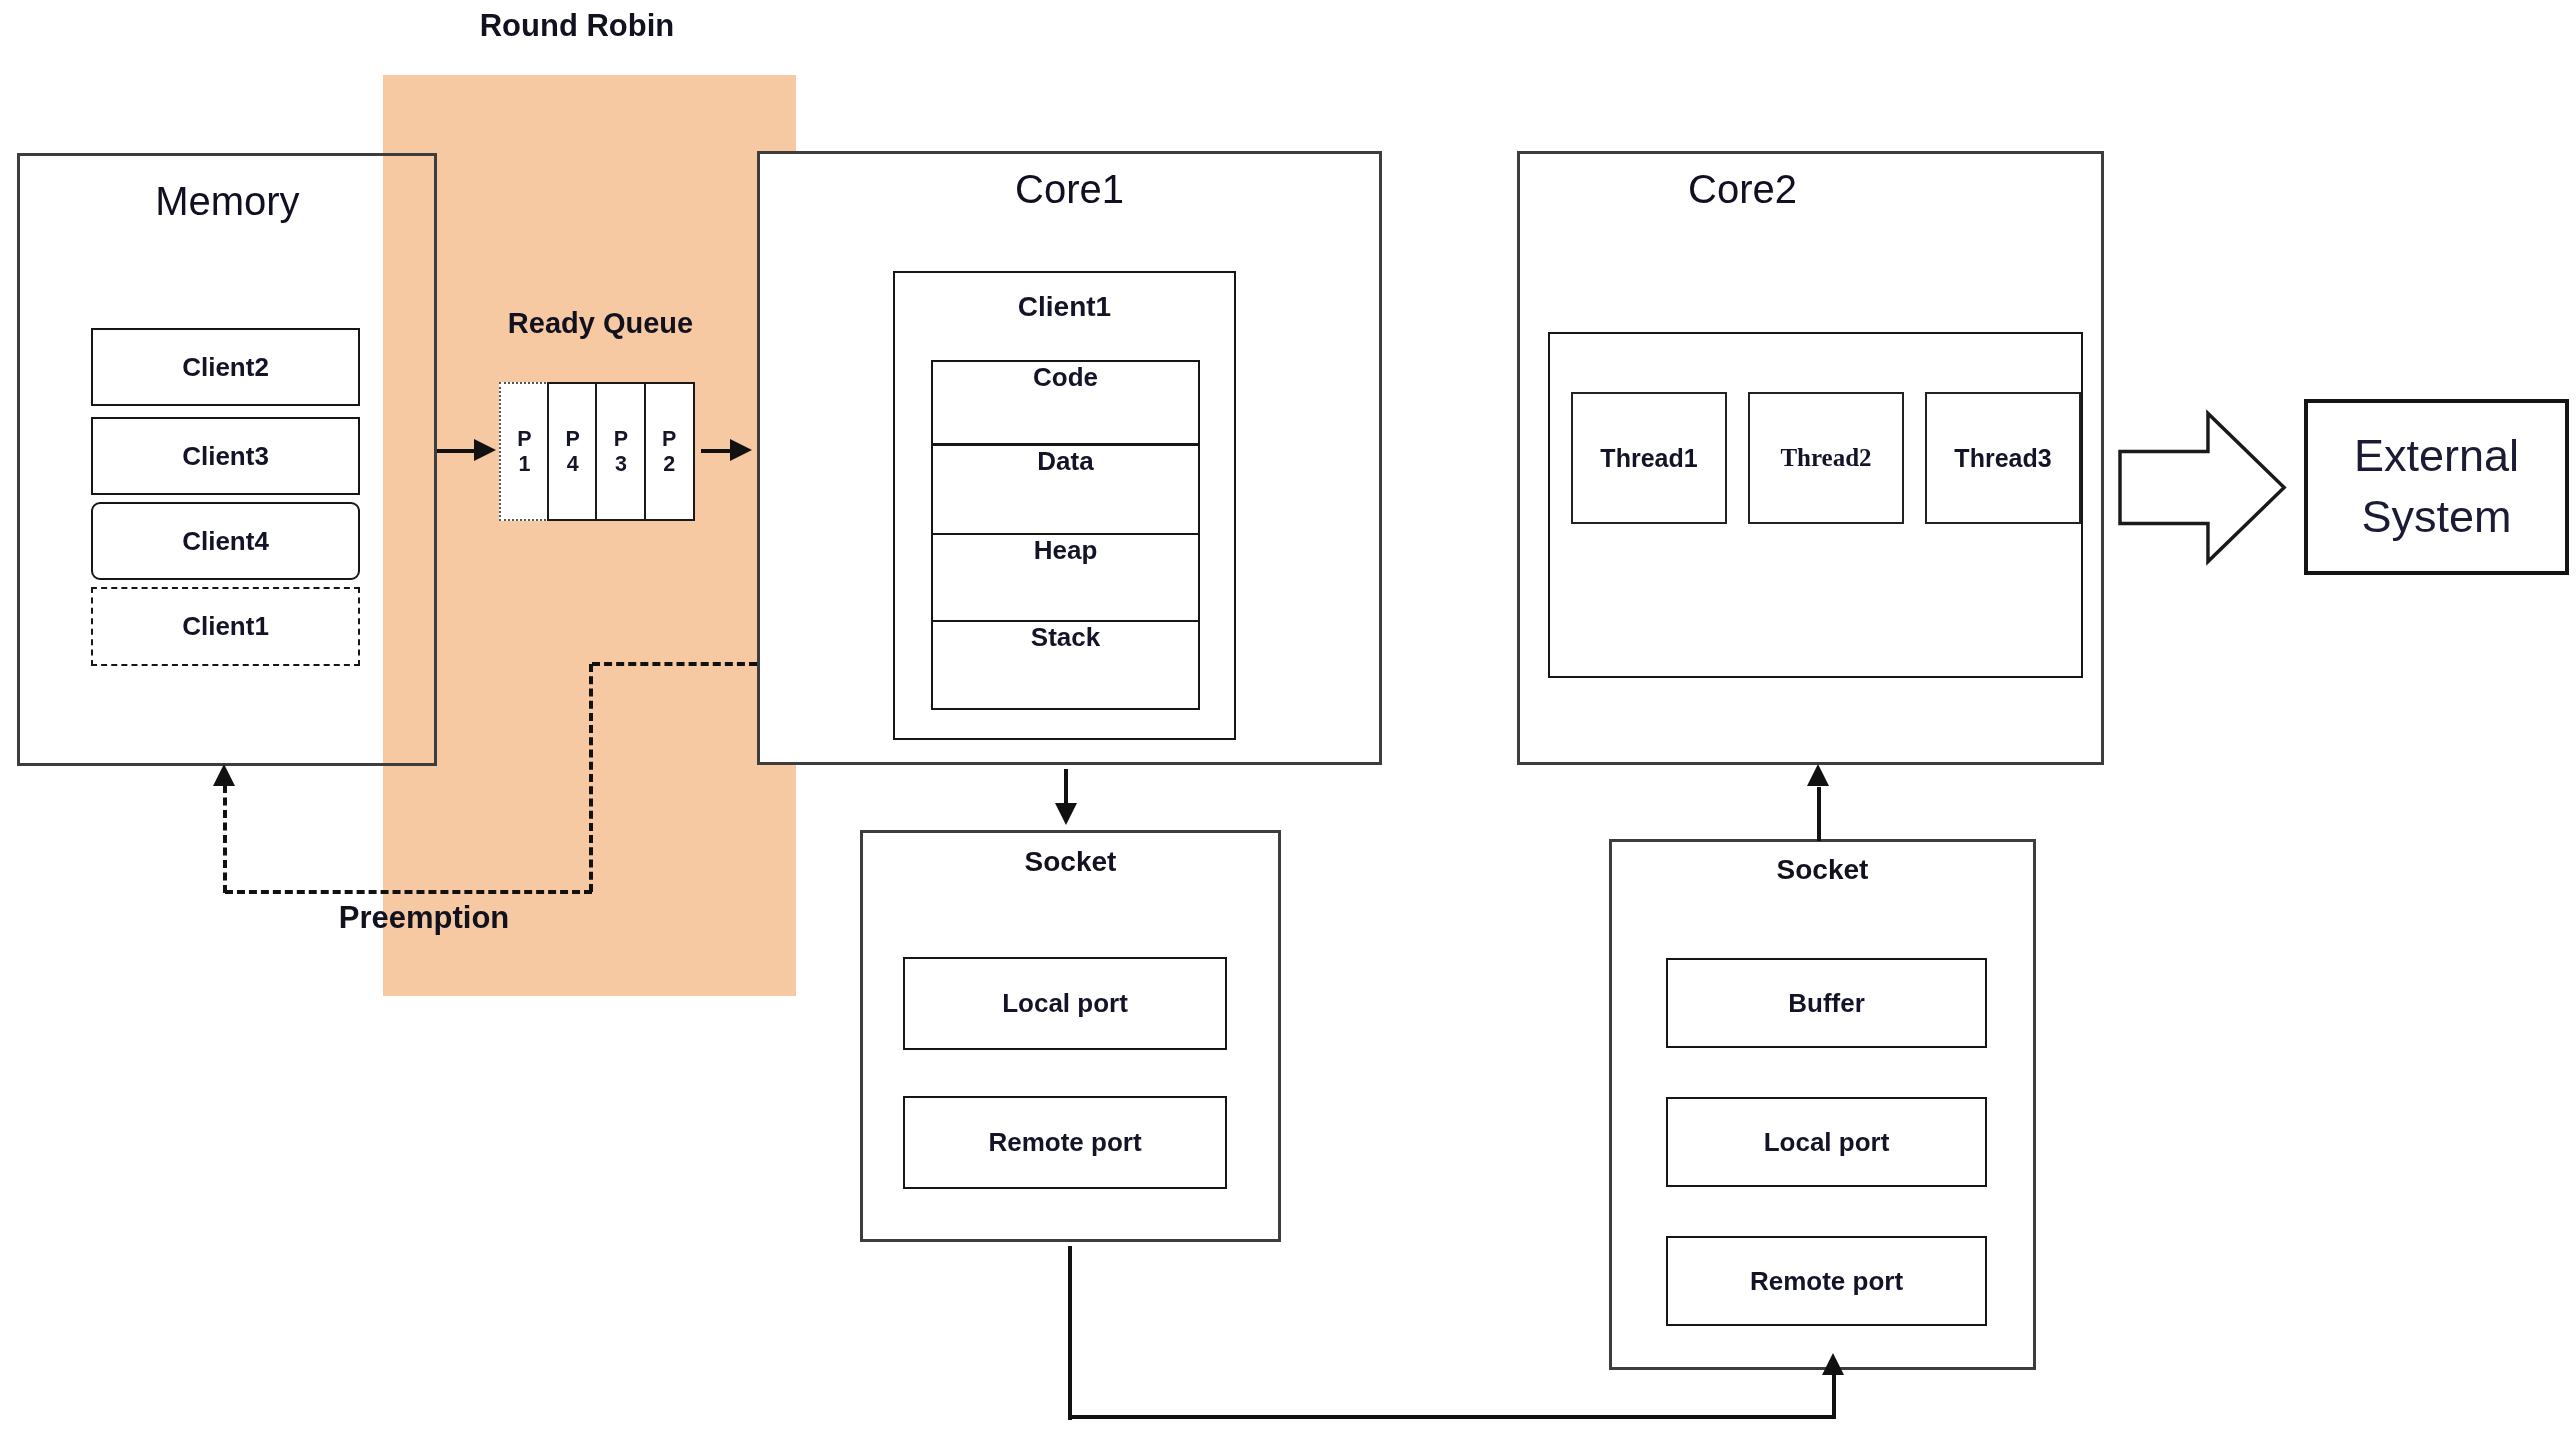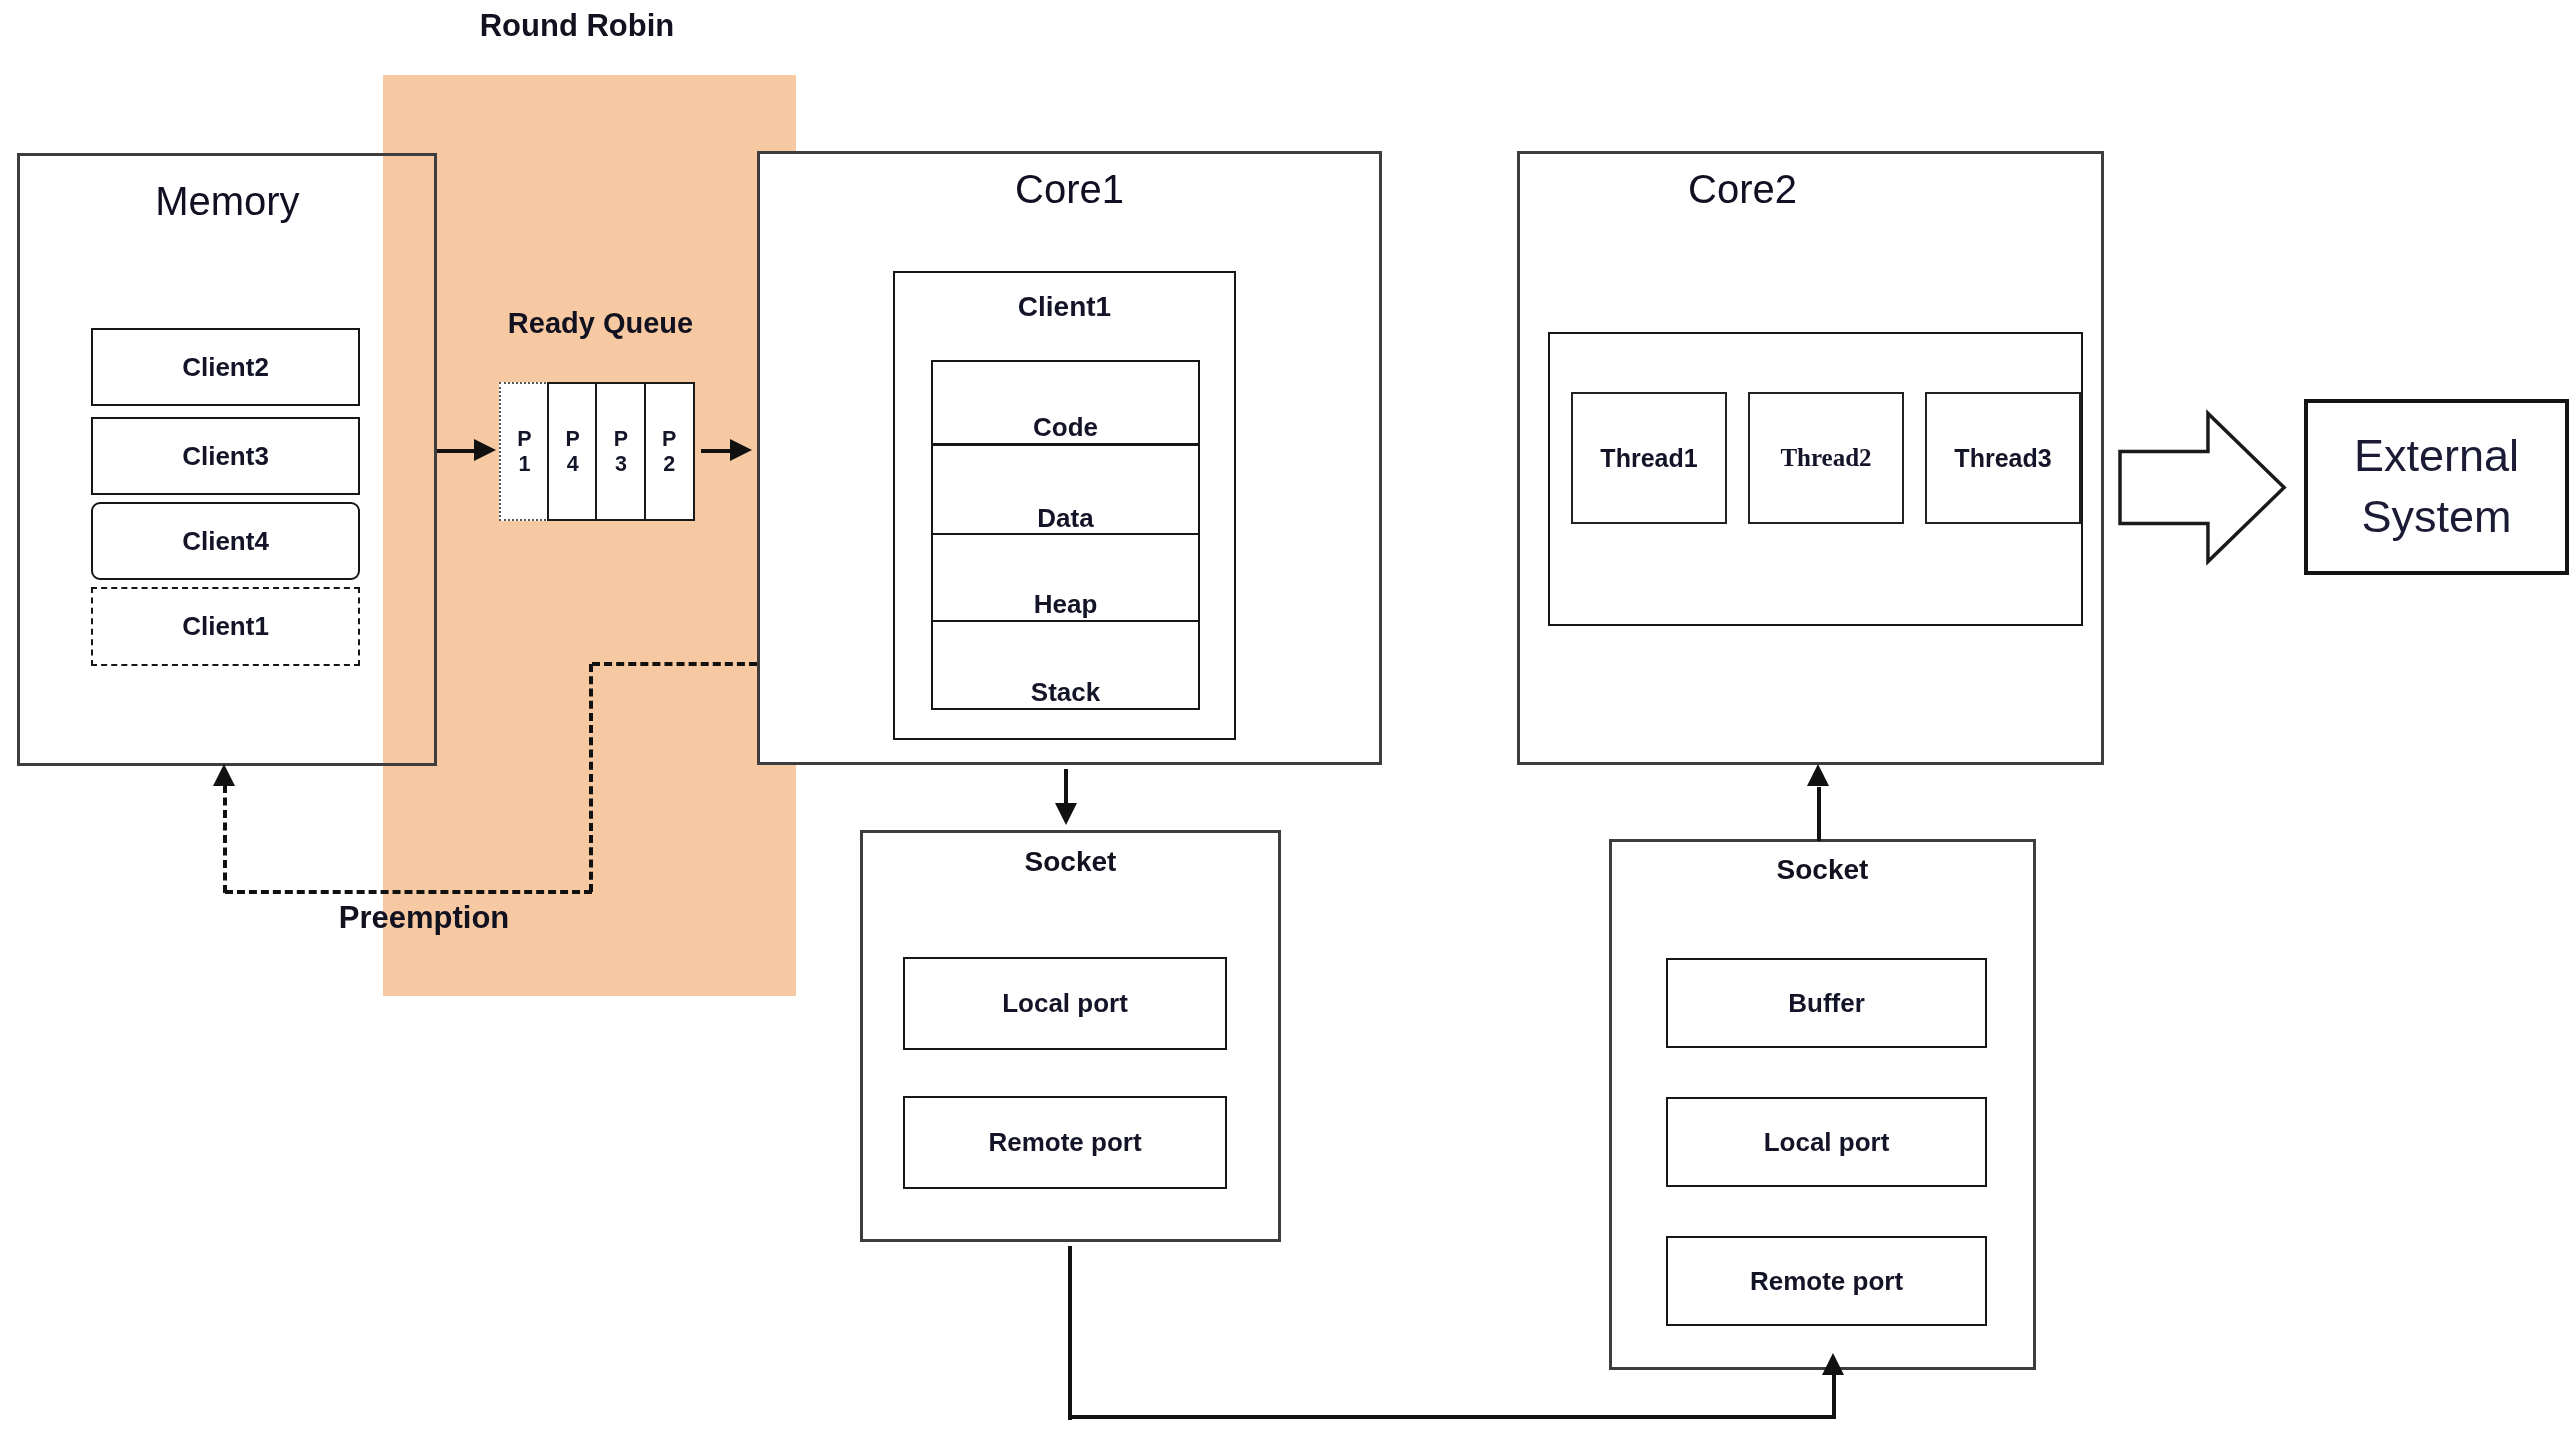--- a/index.html
+++ b/index.html
@@ -21,21 +21,21 @@
   .dash-h{height:0;border-top:4.9px dashed #111111;}
   .dash-v{width:0;border-left:4.9px dashed #111111;}
   .arr-right{width:0;height:0;border-top:11.8px solid transparent;border-bottom:11.8px solid transparent;border-left:22px solid #111111;}
   .arr-down{width:0;height:0;border-left:11.8px solid transparent;border-right:11.8px solid transparent;border-top:22px solid #111111;}
   .arr-up{width:0;height:0;border-left:11.8px solid transparent;border-right:11.8px solid transparent;border-bottom:22px solid #111111;}
   .qcell{width:51px;height:139px;background:#ffffff;border:2.8px solid #1a1a1a;box-sizing:border-box;
     display:flex;flex-direction:column;align-items:center;justify-content:center;
     font-weight:bold;font-size:21.5px;line-height:1.15;margin-left:-2.8px;color:#15152a;}
   .qcell.first{border:2.8px dotted #555555;margin-left:0;}
   .seg{position:absolute;left:38px;width:269px;background:#ffffff;border:2.8px solid #161616;box-sizing:border-box;
-    display:flex;align-items:flex-end;justify-content:center;}
+    display:flex;align-items:flex-start;justify-content:center;}
   .thread{position:absolute;top:58px;width:156px;height:132px;background:#ffffff;border:2.8px solid #222222;box-sizing:border-box;
     display:flex;align-items:center;justify-content:center;}
   .extline{font-size:45px;line-height:1.35;color:#1b1b36;text-align:center;}
 </style>
 </head>
 <body>
 
 <div id="canvas">
 
   <div class="abs band" style="left:383px;top:75px;width:413px;height:921px;z-index:1;"></div>
@@ -114,21 +114,21 @@
   <div class="abs innerbox" style="left:903px;top:957px;width:324px;height:93px;z-index:4;">
     <span class="label">Local port</span>
   </div>
   <div class="abs innerbox" style="left:903px;top:1096px;width:324px;height:93px;z-index:4;">
     <span class="label">Remote port</span>
   </div>
 
   <div class="abs outerbox" style="left:1517px;top:151px;width:587px;height:614px;z-index:2;"></div>
   <div class="abs title" style="left:1449px;top:167px;width:587px;z-index:4;">Core2</div>
 
-  <div class="abs innerbox" style="left:1548px;top:332px;width:535px;height:294px;z-index:3;">
+  <div class="abs innerbox" style="left:1548px;top:332px;width:535px;height:346px;z-index:3;">
     <div class="thread" style="left:21px;">
       <span class="label" style="font-size:25px;">Thread1</span>
     </div>
     <div class="thread" style="left:198px;font-family:Liberation Serif, serif;">
       <span class="label" style="font-size:25px;">Thread2</span>
     </div>
     <div class="thread" style="left:375px;">
       <span class="label" style="font-size:25px;">Thread3</span>
     </div>
   </div>

